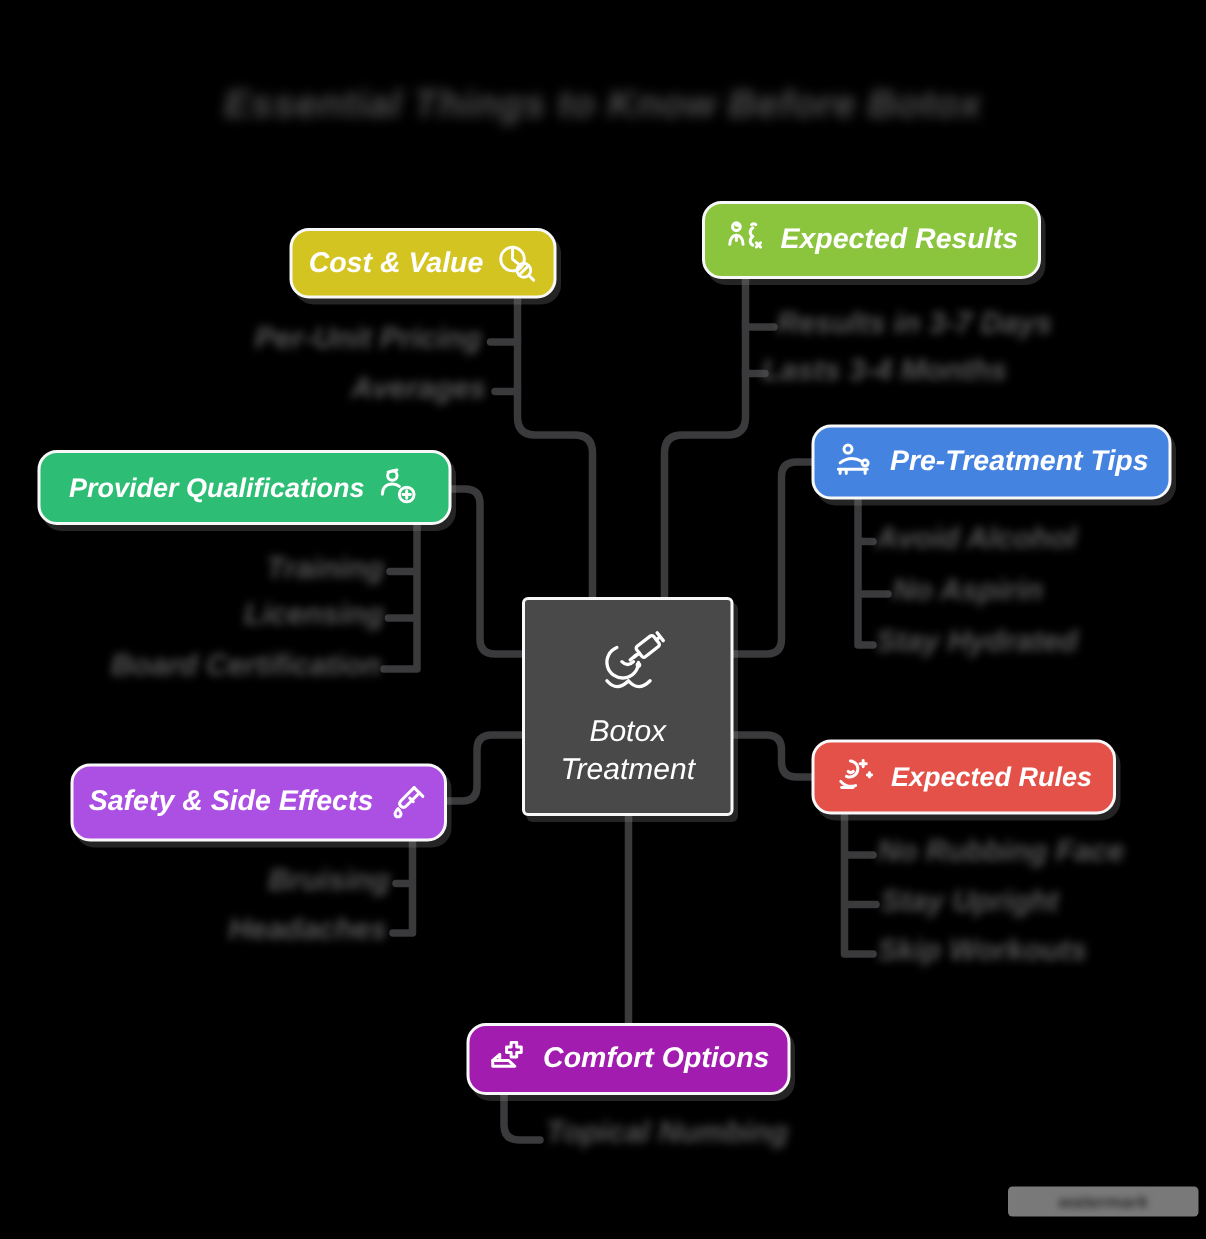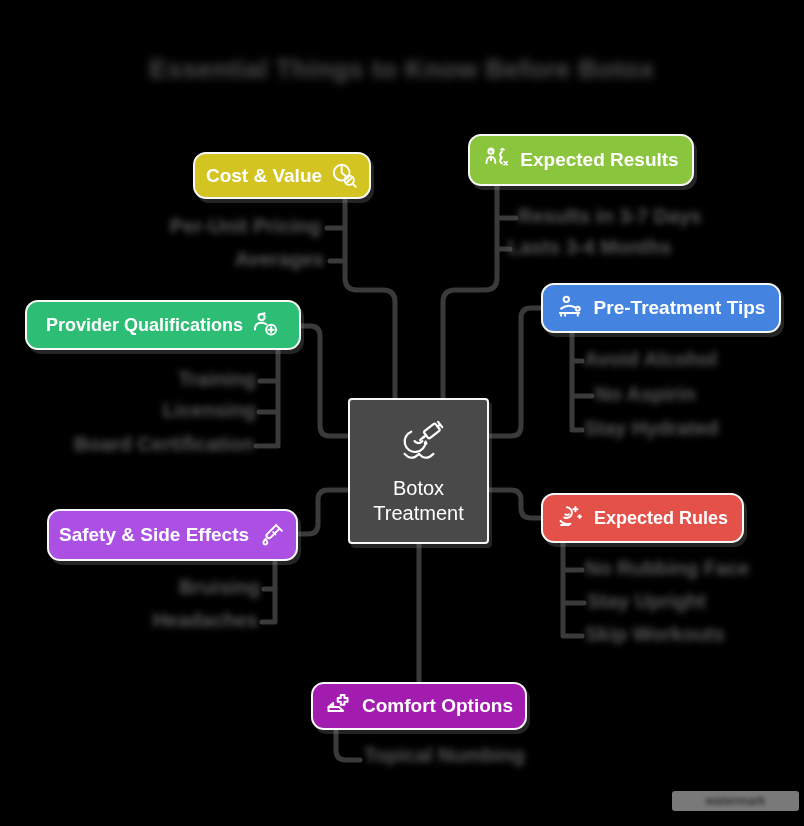--- a/index.html
+++ b/index.html
@@ -1,17 +1,17 @@
 <!DOCTYPE html>
 <html><head>
 <meta charset="utf-8">
 <style>
   html,body{margin:0;padding:0;background:#000;}
   #stage{position:relative;width:804px;height:826px;background:#000;overflow:hidden;
-         font-family:"Liberation Sans", sans-serif;}
+         font-family:"Liberation Sans", sans-serif;font-style:italic;}
 
   
   .title{position:absolute;top:54px;left:0;width:100%;text-align:center;
          color:#4f4f4f;font-size:26px;font-weight:800;letter-spacing:.5px;
          filter:blur(4px);user-select:none;}
 
   
   svg.wires{position:absolute;left:0;top:0;width:804px;height:826px;}
   svg.wires path{fill:none;stroke:#3a3a3c;stroke-width:5;stroke-linecap:round;}
 

